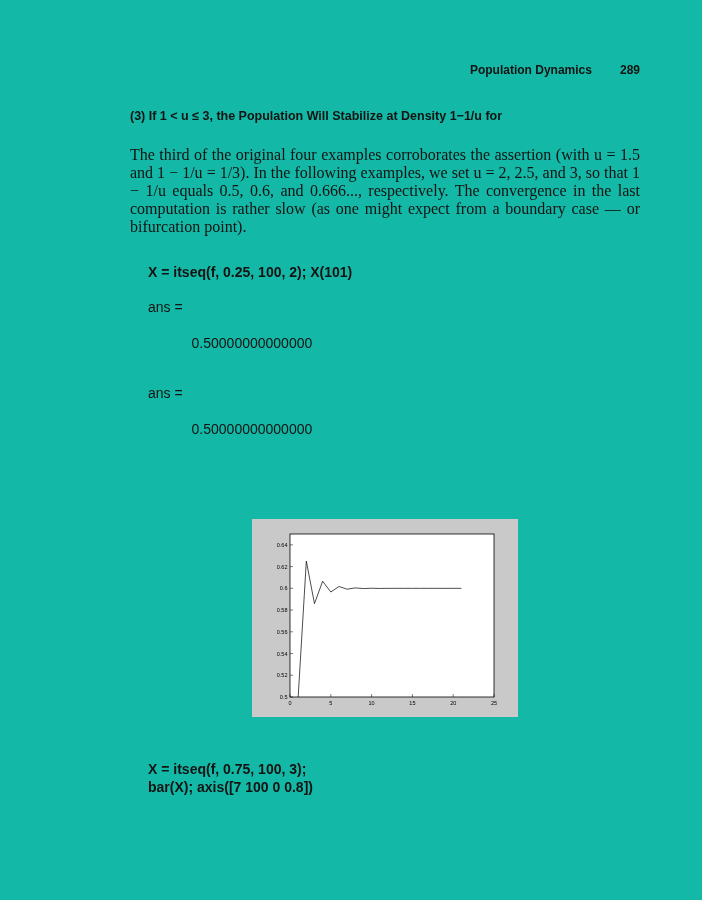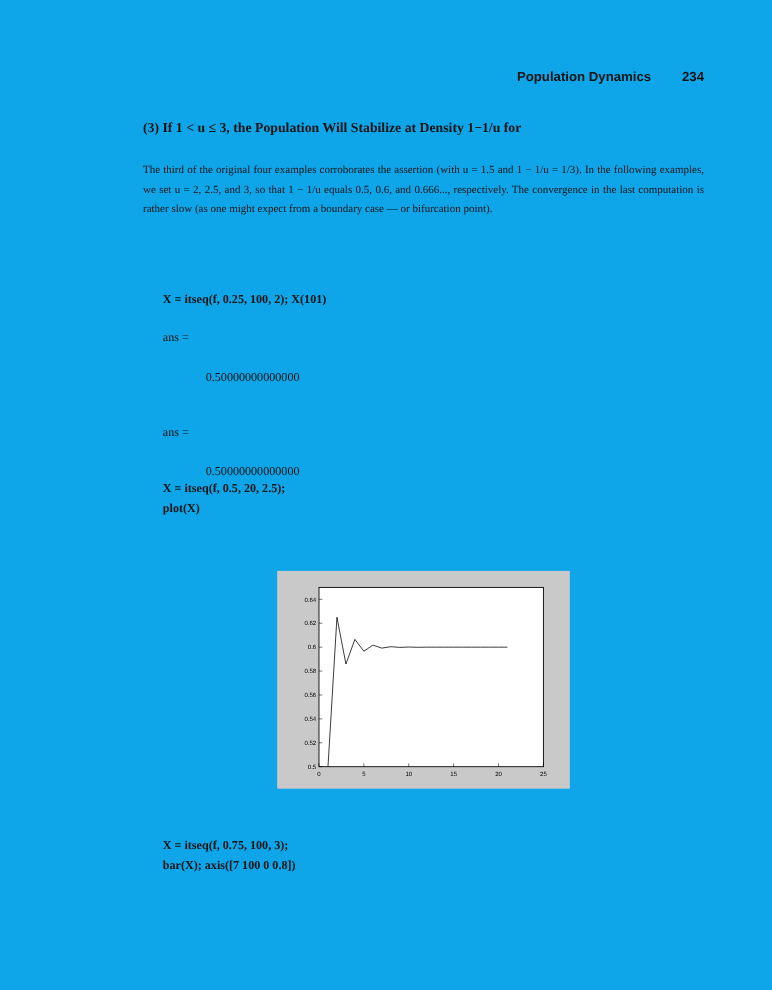--- a/index.html
+++ b/index.html
@@ -1,78 +1,76 @@
 <!DOCTYPE html>
 <html><head>
 <meta charset="utf-8">
 <style>
   html,body{margin:0;padding:0;background:#ffffff;}
   .page{
     position:relative;
     width:702px;height:900px;
-    background:#0ea5e9;
+    background:#14b8a6;
     font-family:"Liberation Serif", serif;
     color:#131313;
     overflow:hidden;
   }
   .running-head{
     position:absolute;top:63px;right:62px;
     display:flex;align-items:baseline;gap:28px;
     font-family:"Liberation Sans", sans-serif;
     font-weight:bold;font-size:12px;
   }
   .section-heading{
     position:absolute;left:130px;top:106px;width:520px;
-    font-family:Liberation Serif, serif;
+    font-family:Liberation Sans, sans-serif;
     font-weight:bold;font-size:12.5px;line-height:20px;
   }
   .body-para{
     position:absolute;left:130px;top:146px;width:510px;
-    font-size:10px;line-height:18px;text-align:justify;
+    font-size:16px;line-height:18px;text-align:justify;
   }
   .code{
     position:absolute;left:148px;
-    font-family:Liberation Serif, serif;
-    font-size:11px;line-height:18px;white-space:pre;
+    font-family:Liberation Sans, sans-serif;
+    font-size:14px;line-height:18px;white-space:pre;
   }
   .code.input{font-weight:bold;}
   .ans-value{padding-left:28px;}
   .figure{
     position:absolute;left:252px;top:519px;width:266px;height:198px;
     background:#c9c9c9;
   }
   .figure svg{display:block;font-family:"Liberation Sans",sans-serif;}
 </style>
 </head>
 <body>
 
 <div class="page">
 
   <div class="running-head">
     <span>Population Dynamics</span>
-    <span>234</span>
+    <span>289</span>
   </div>
 
   <div class="section-heading">
     <div>(3) If 1 &lt; u ≤ 3, the Population Will Stabilize at Density 1−1/u for</div>
   </div>
 
   <div class="body-para">The third of the original four examples corroborates the assertion (with u = 1.5 and 1 − 1/u = 1/3). In the following examples, we set u = 2, 2.5, and 3, so that 1 − 1/u equals 0.5, 0.6, and 0.666..., respectively. The convergence in the last computation is rather slow (as one might expect from a boundary case — or bifurcation point).</div>
 
   <div class="code input" style="top:263px;">X = itseq(f, 0.25, 100, 2); X(101)</div>
 
   <div class="code" style="top:298px;"><span>ans =</span><br>
     <span class="ans-value" style="display:inline-block;">0.50000000000000</span></div>
 
 
   <div class="code" style="top:384px;"><span>ans =</span><br>
     <span class="ans-value" style="display:inline-block;">0.50000000000000</span></div>
 
-  <div class="code input" style="top:435px;">X = itseq(f, 0.5, 20, 2.5);
-plot(X)</div>
 
   <div class="figure">
     <svg width="266" height="198" viewBox="0 0 266 198" xmlns="http://www.w3.org/2000/svg">
         <rect x="38" y="15" width="204" height="163" fill="#ffffff" stroke="#000000" stroke-width="0.8"></rect>
         <line x1="38" y1="178" x2="38" y2="175" stroke="#000000" stroke-width="0.5"></line>
         <text x="38" y="186" text-anchor="middle" font-size="5.5" fill="#000">0</text>
         <line x1="78.80000000000001" y1="178" x2="78.80000000000001" y2="175" stroke="#000000" stroke-width="0.5"></line>
         <text x="78.80000000000001" y="186" text-anchor="middle" font-size="5.5" fill="#000">5</text>
         <line x1="119.60000000000001" y1="178" x2="119.60000000000001" y2="175" stroke="#000000" stroke-width="0.5"></line>
         <text x="119.60000000000001" y="186" text-anchor="middle" font-size="5.5" fill="#000">10</text>

